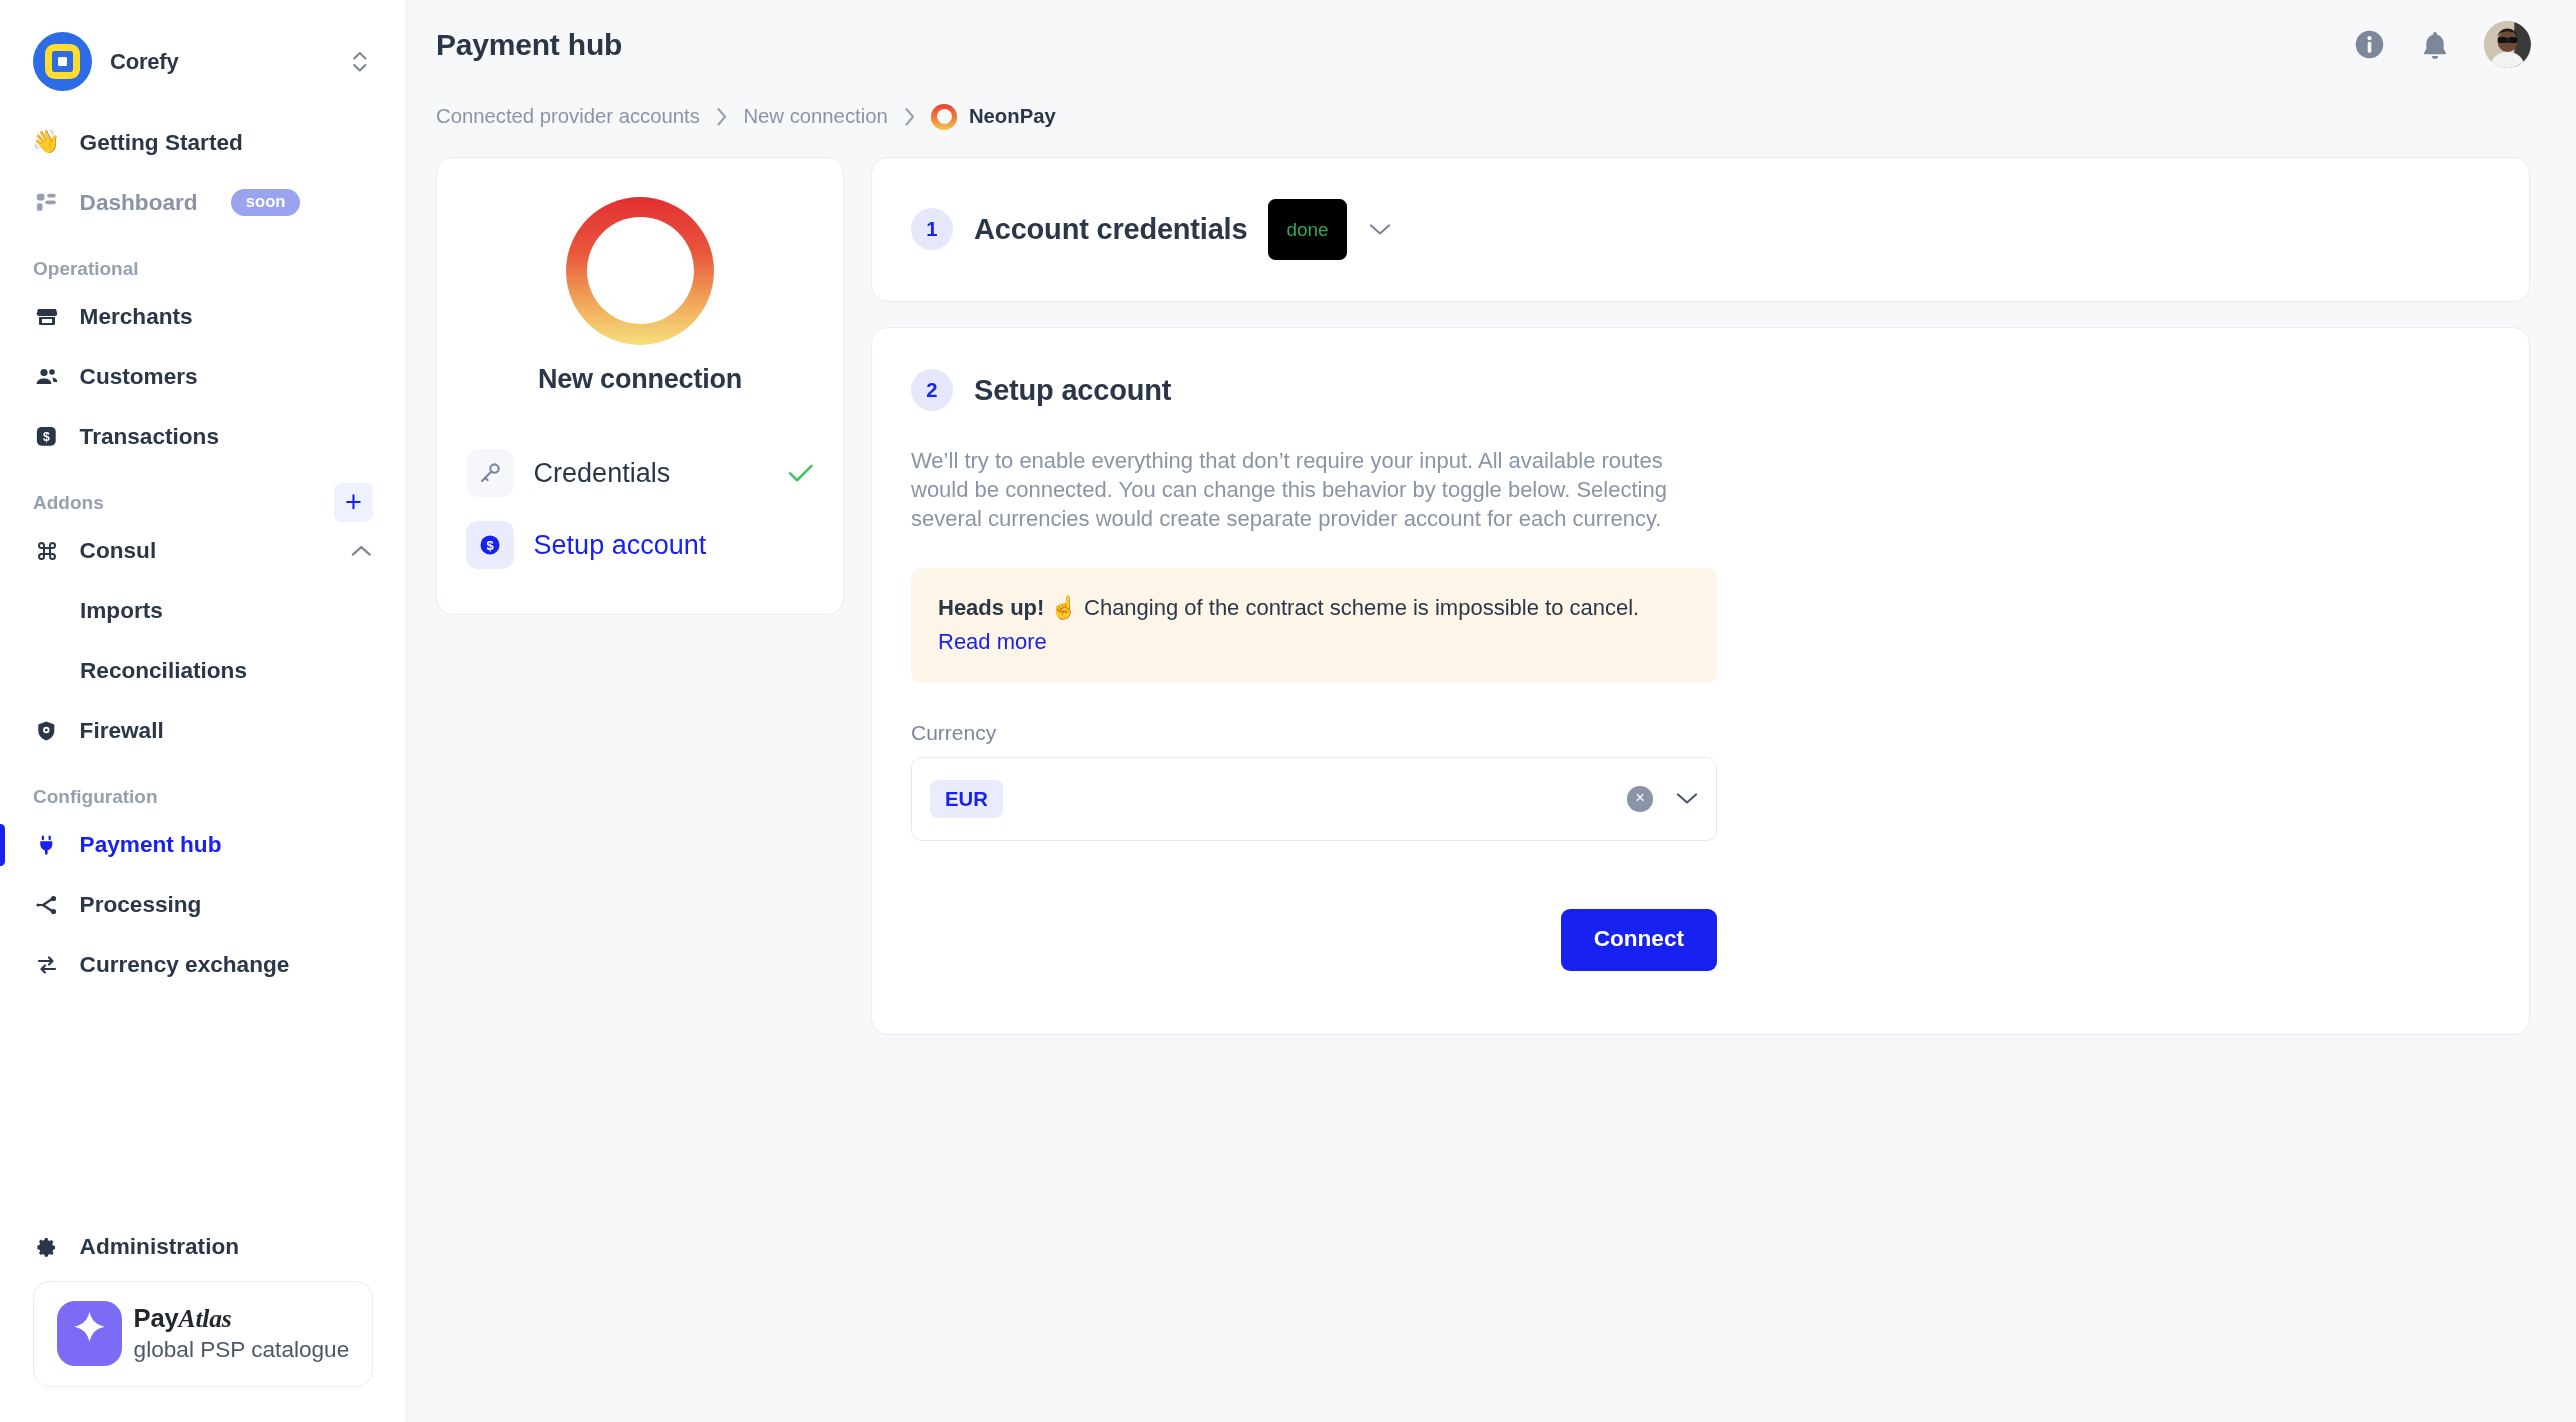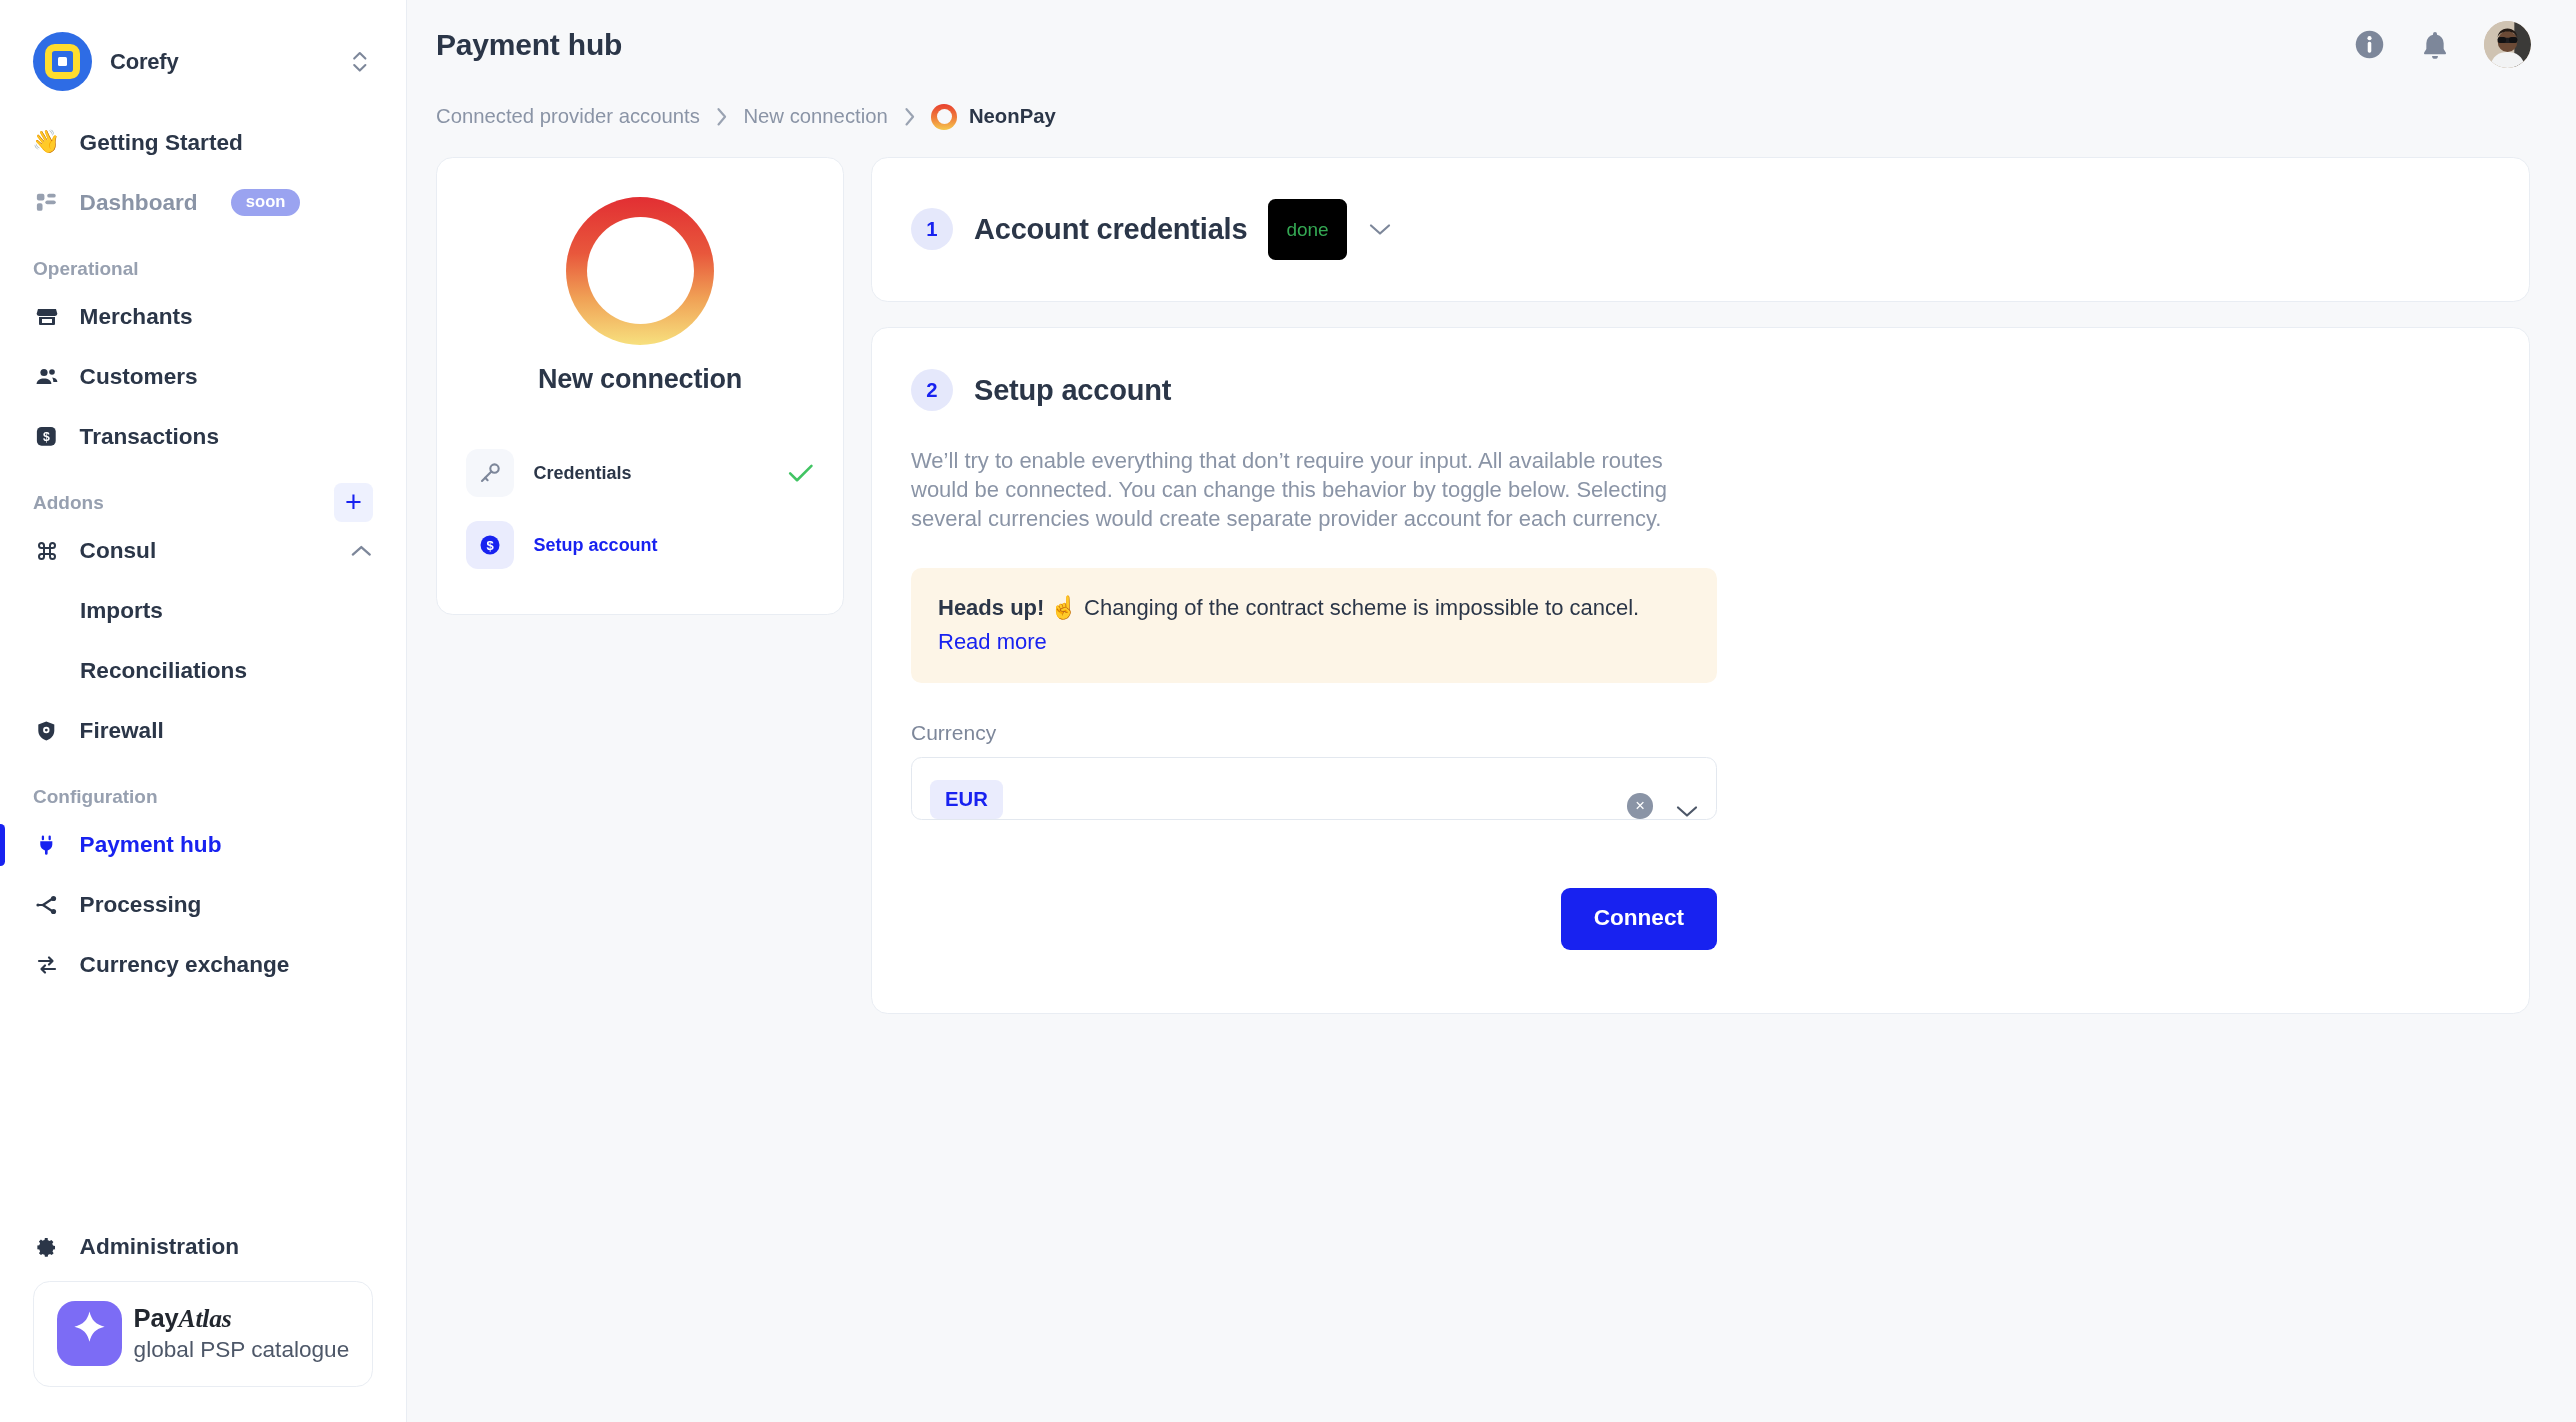--- a/index.html
+++ b/index.html
@@ -166,21 +166,21 @@
   .step-list { margin-top: 42px; }
   .step-row {
     display:flex; align-items:center; gap:19.6px; height: 72px; cursor:pointer;
   }
   .step-ico {
     width: 48px; height:48px; flex:0 0 48px; border-radius:12px;
     display:flex; align-items:center; justify-content:center;
   }
   .step-ico.grey { background:#f5f7fb; }
   .step-ico.blue { background:#eaecfd; }
-  .step-label { flex:1 1 auto; font-size: 18px; font-weight:700; color:#2b3648; }
+  .step-label { flex:1 1 auto; font-size: 27px; font-weight:400; color:#2b3648; }
   .step-label.active { color:#1822f0; }
   .step-check { color:#41c463; display:flex; align-items:center; }
 
   
   .right-col { flex: 1 1 auto; max-width: 1659px; }
   .panel {
     background:#fff; border:0.8px solid #e9edf3; border-radius: 16.6px;
   }
   .panel + .panel { margin-top: 25.6px; }
 
@@ -216,21 +216,21 @@
     padding: 25.6px 27px;
     font-size: 22px; line-height: 1.38; color:#2b3648;
   }
   .notice b { font-weight: 700; }
   .notice .read-more { color:#1822f0; cursor:pointer; display:block; margin-top: 3px; }
 
   .field { margin-top: 38px; max-width: 806px; }
   .field-label { font-size: 21px; color:#7d879a; margin-bottom: 12px; }
   .select-box {
     border:0.8px solid #e3e8ef; border-radius: 10.5px; background:#fff;
-    height: 63px; display:flex; align-items:flex-end; padding: 0 16.6px 0 18px;
+    height: 84px; display:flex; align-items:center; padding: 0 16.6px 0 18px;
     cursor:pointer;
   }
   .chip {
     background:#eaecfd; color:#1822f0; font-weight:700;
     font-size: 20.3px; padding: 9px 15px; border-radius: 7.5px; line-height:1;
   }
   .select-spacer { flex:1 1 auto; }
   .clear-btn {
     width: 25.6px; height:25.6px; border-radius:50%; background:#8a94a6;
     display:flex; align-items:center; justify-content:center;

